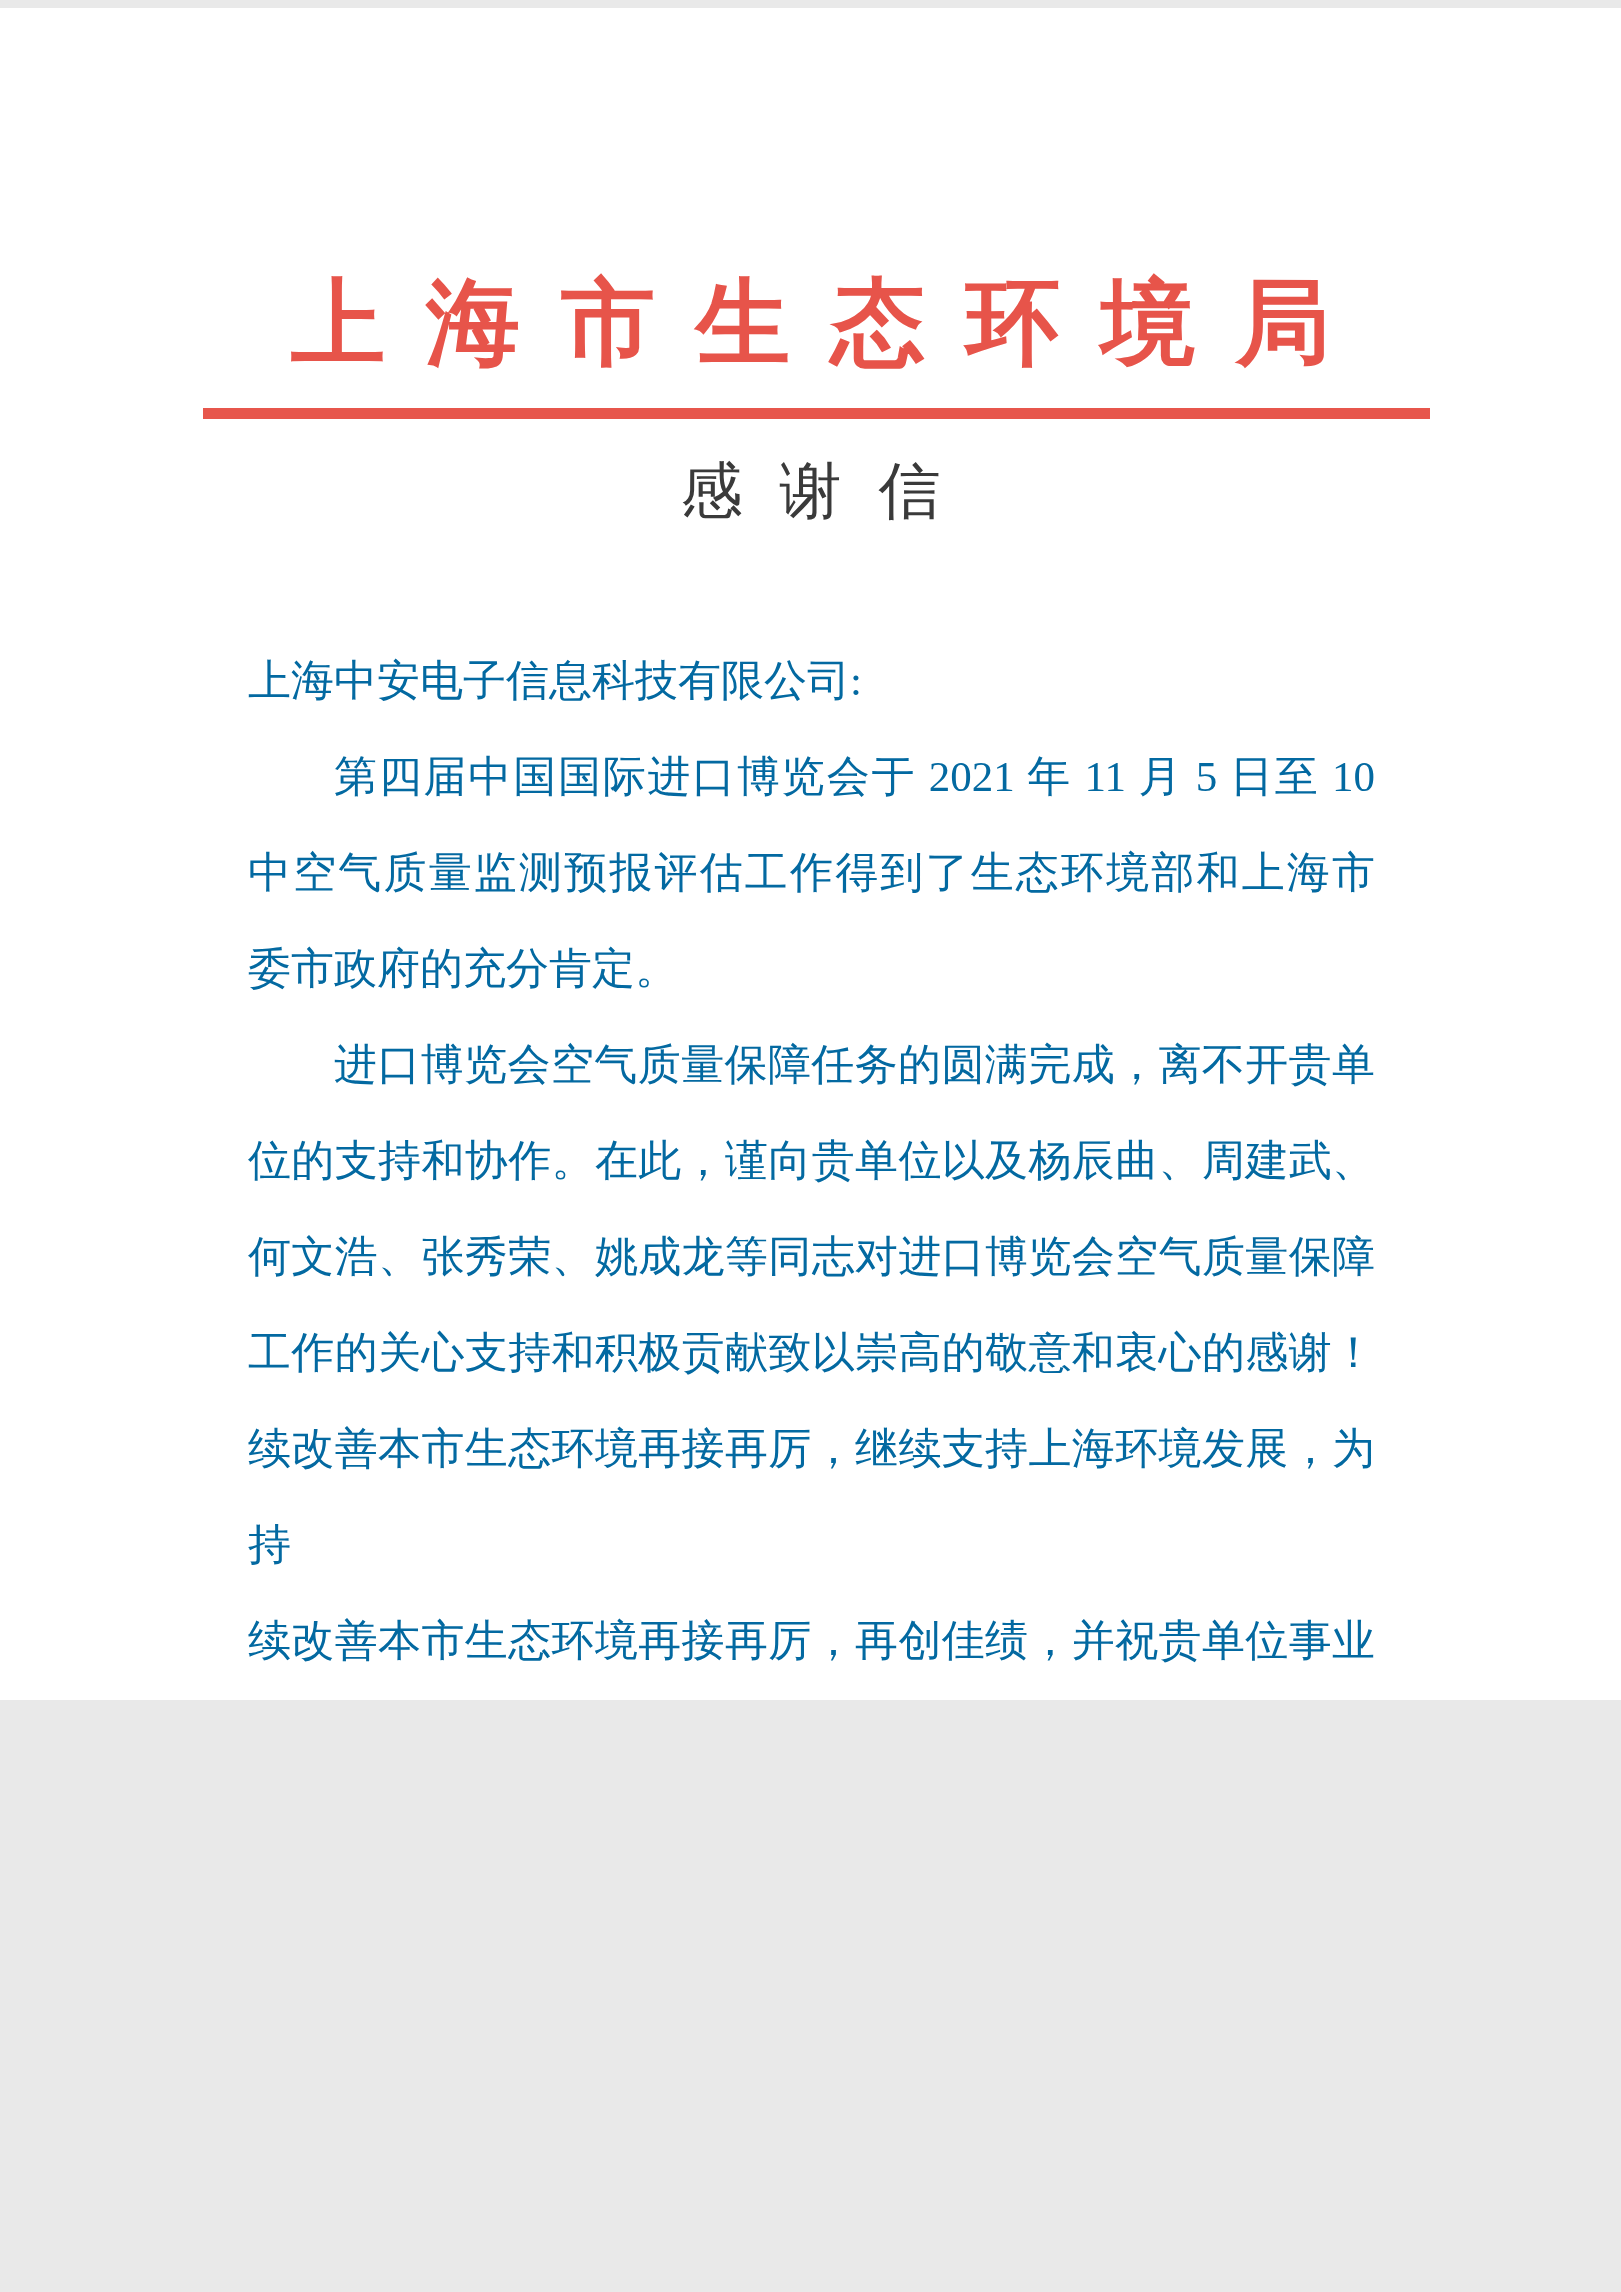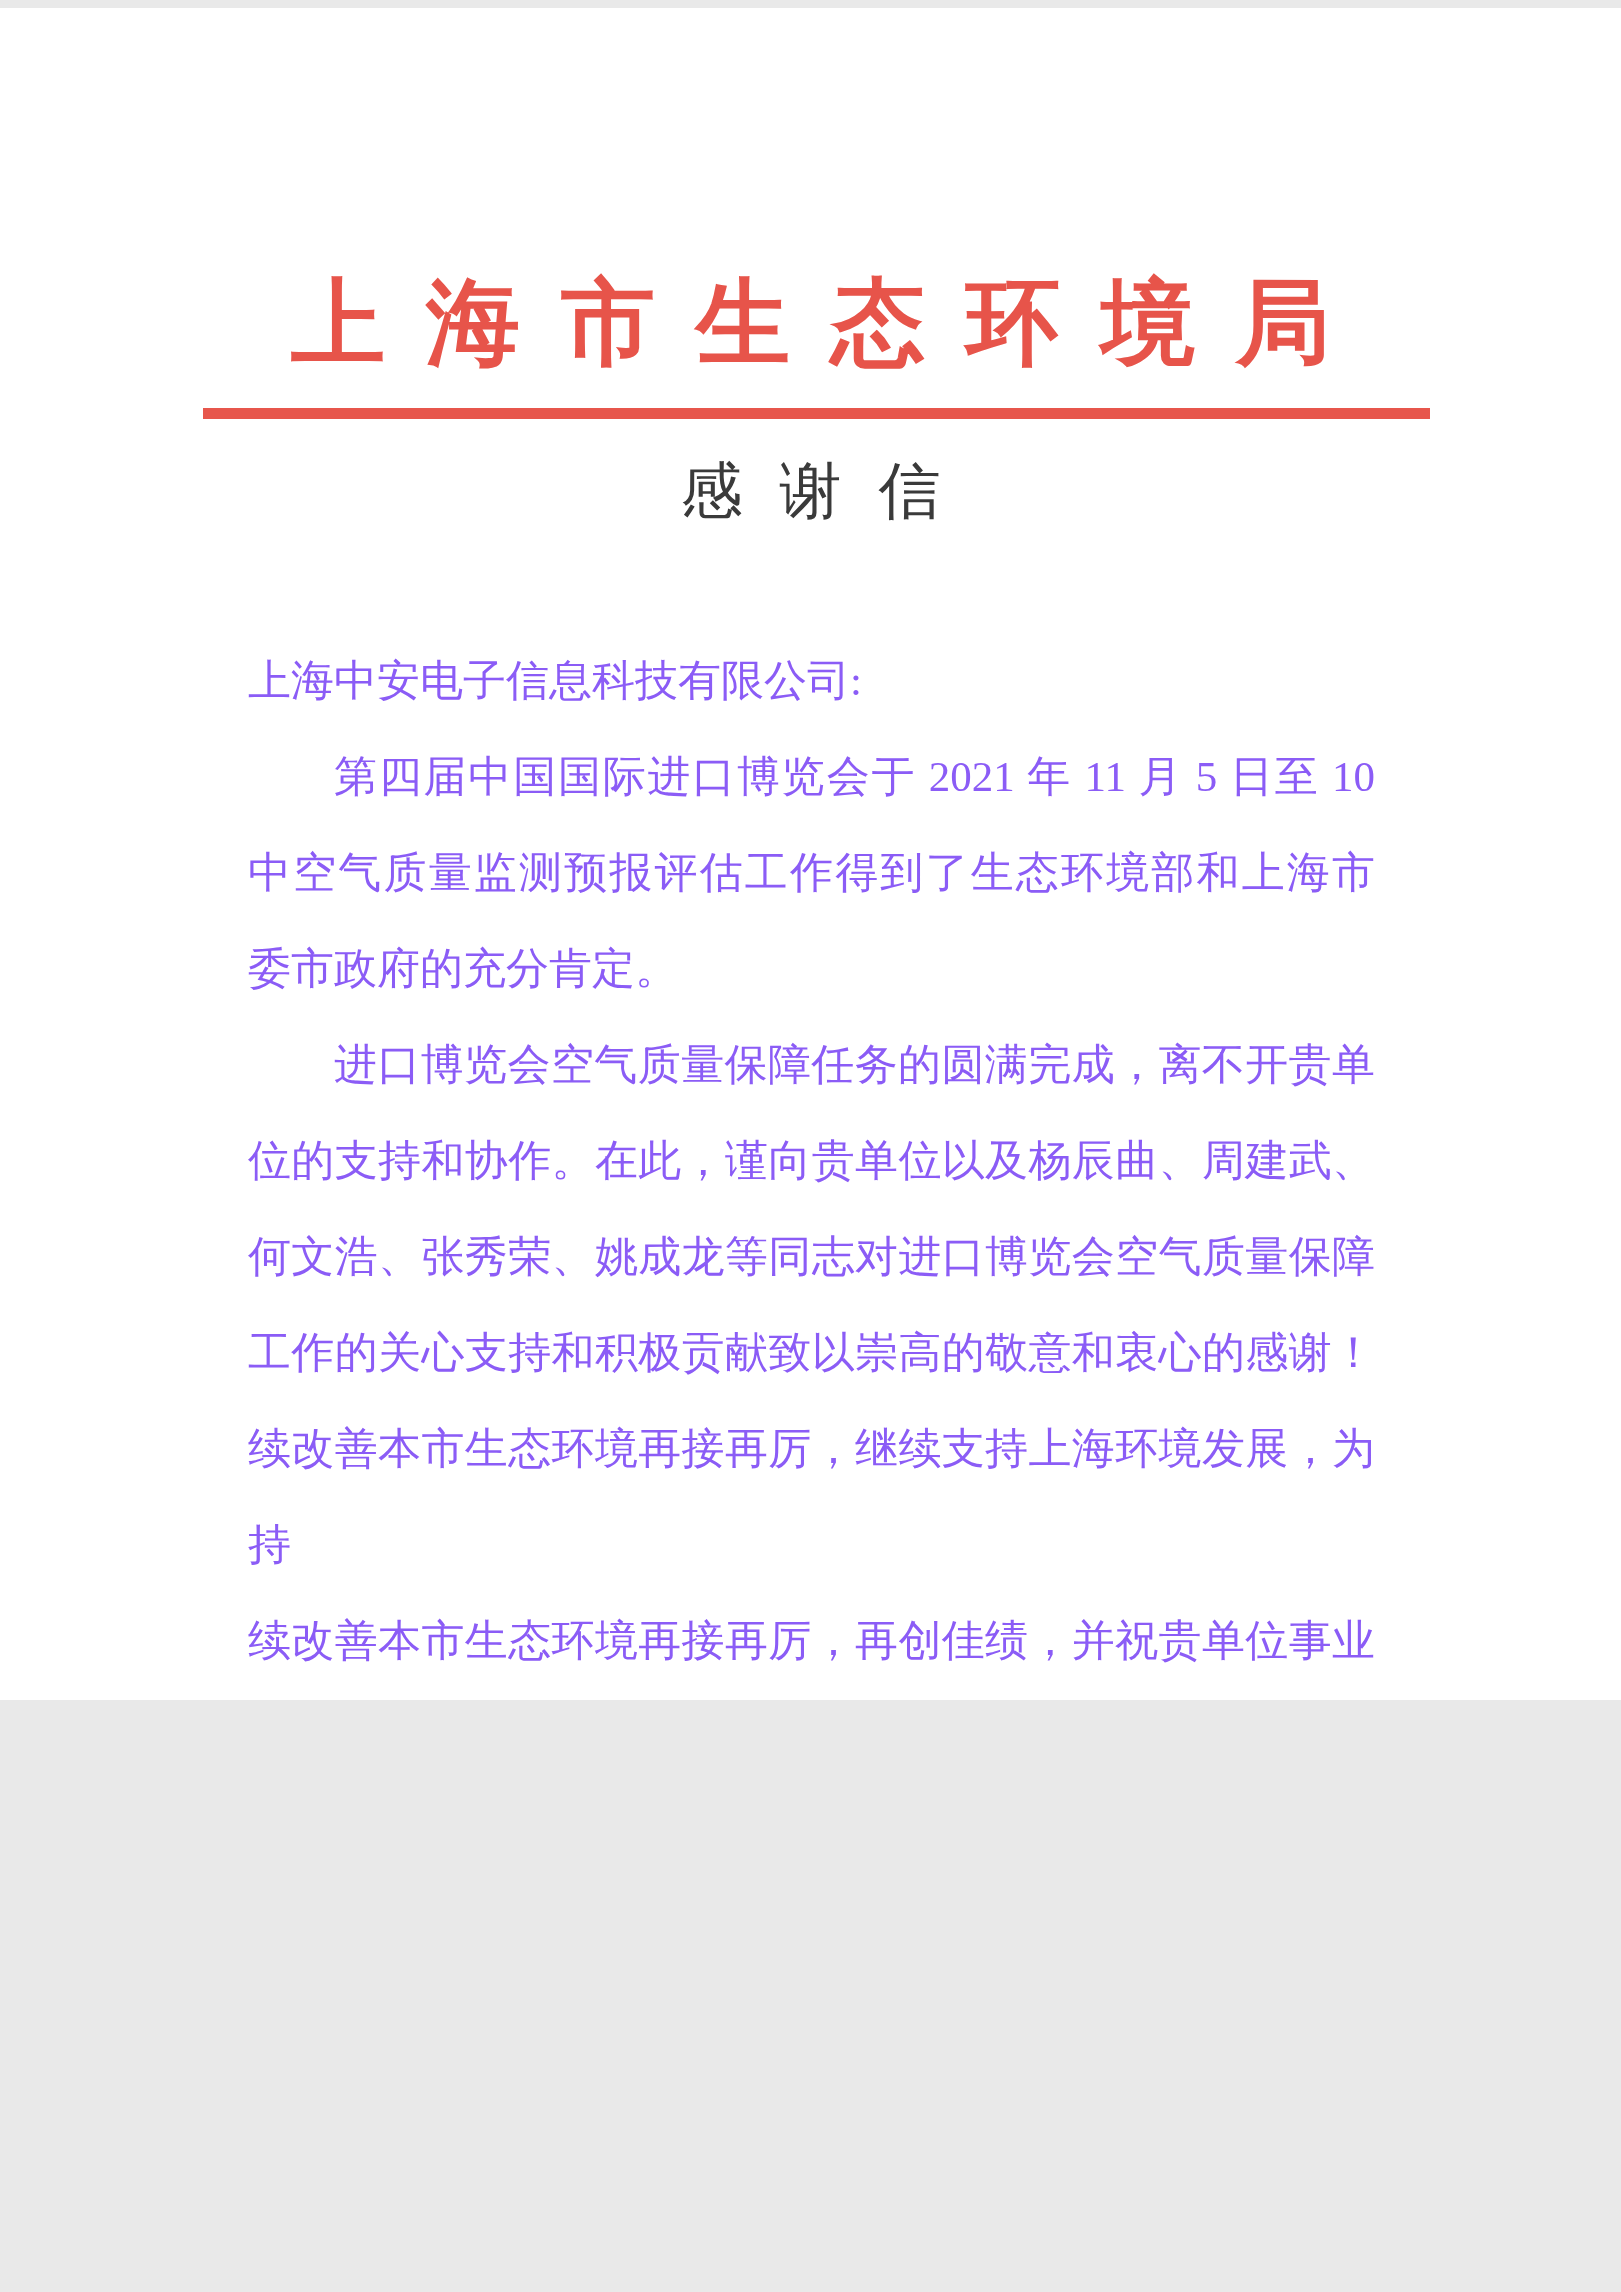--- a/index.html
+++ b/index.html
@@ -41,21 +41,21 @@
     text-indent:37px;
     color:#3a3a3a;
     white-space:nowrap;
   }
   
   .body-block{
     position:absolute;
     left:248px;top:625px;width:1127px;
     font-size:43px;
     line-height:96px;
-    color:#8b5cf6;
+    color:#0369a1;
   }
   .line{
     text-align:justify;
     text-align-last:justify;
     text-justify:inter-ideograph;
   }
   .line.end{
     text-align-last:left;
   }
   .line.indent{

